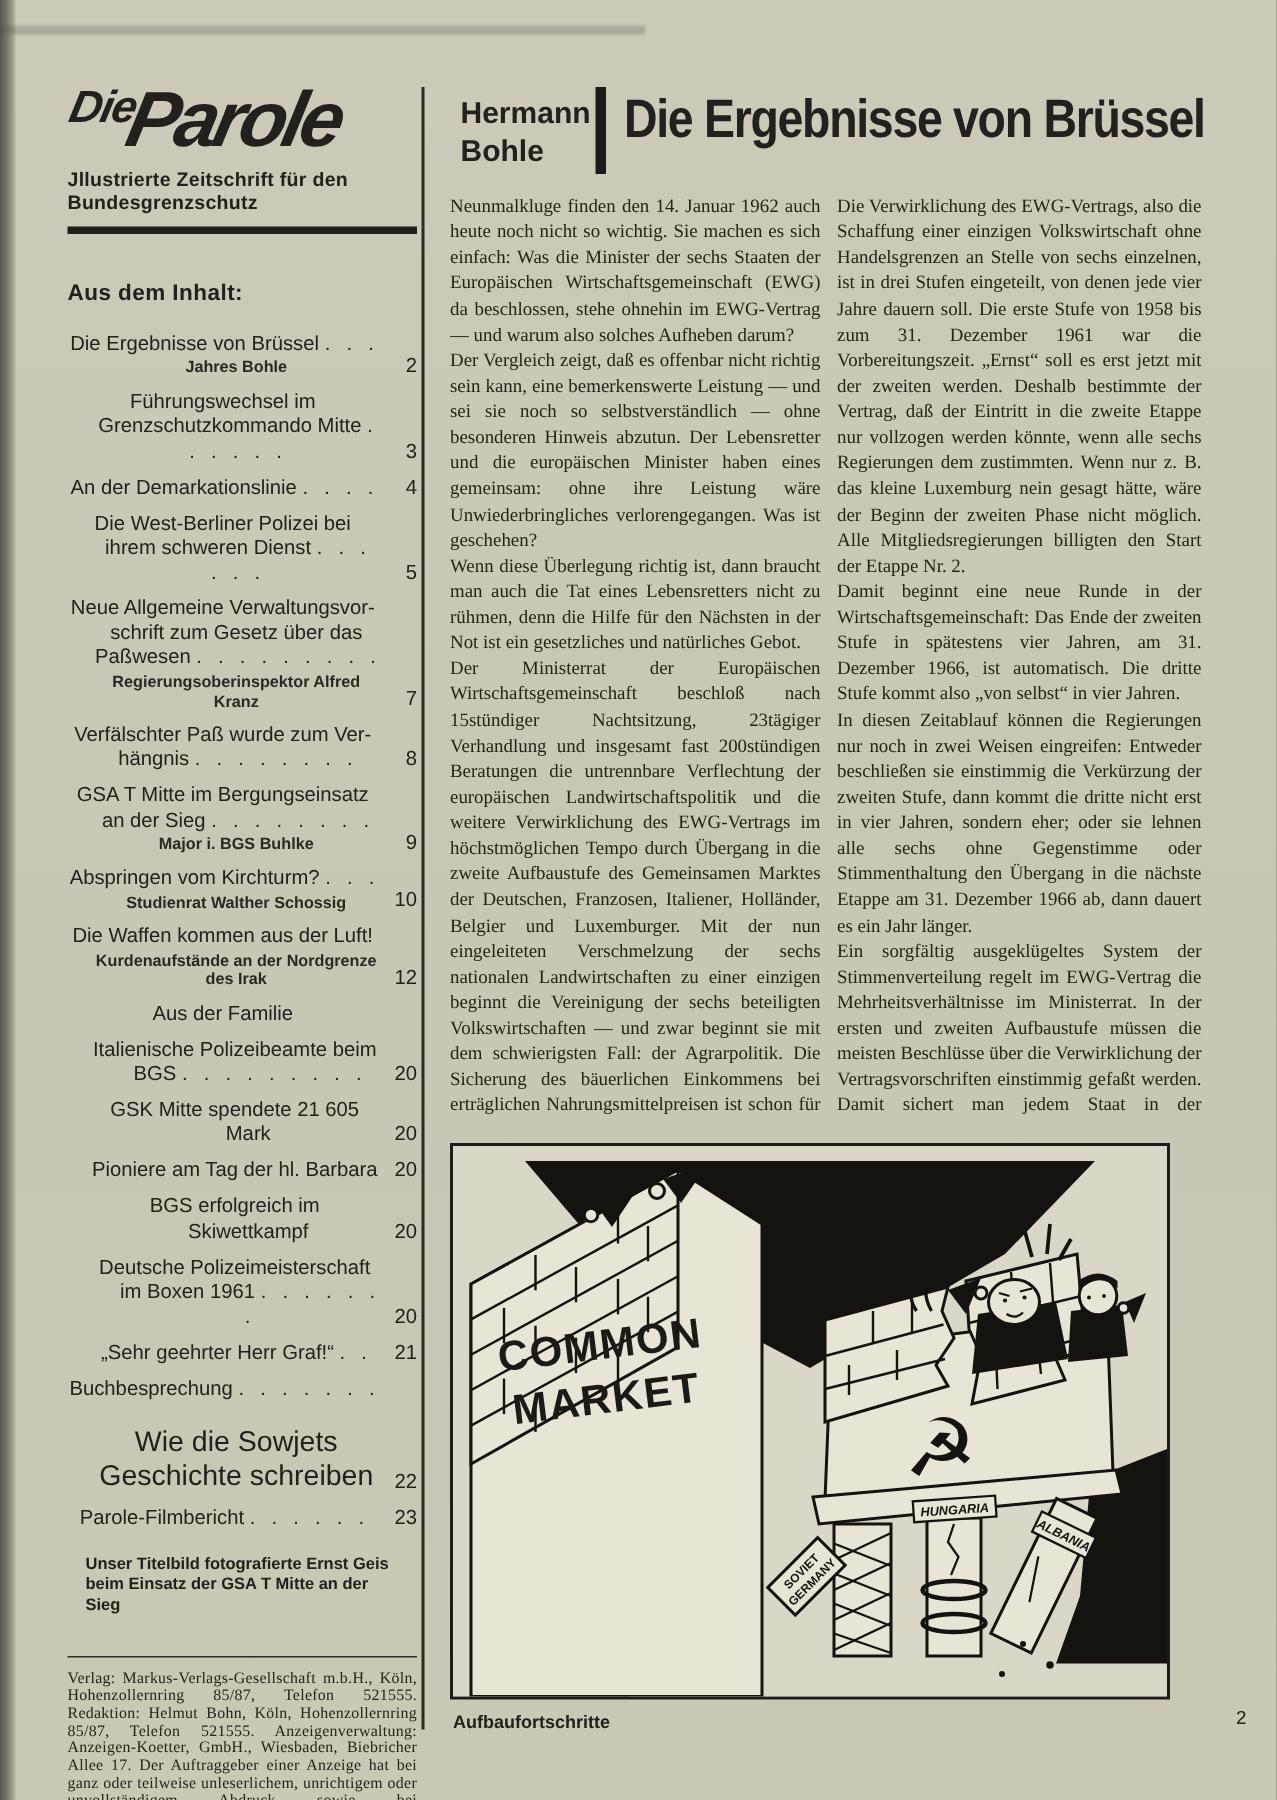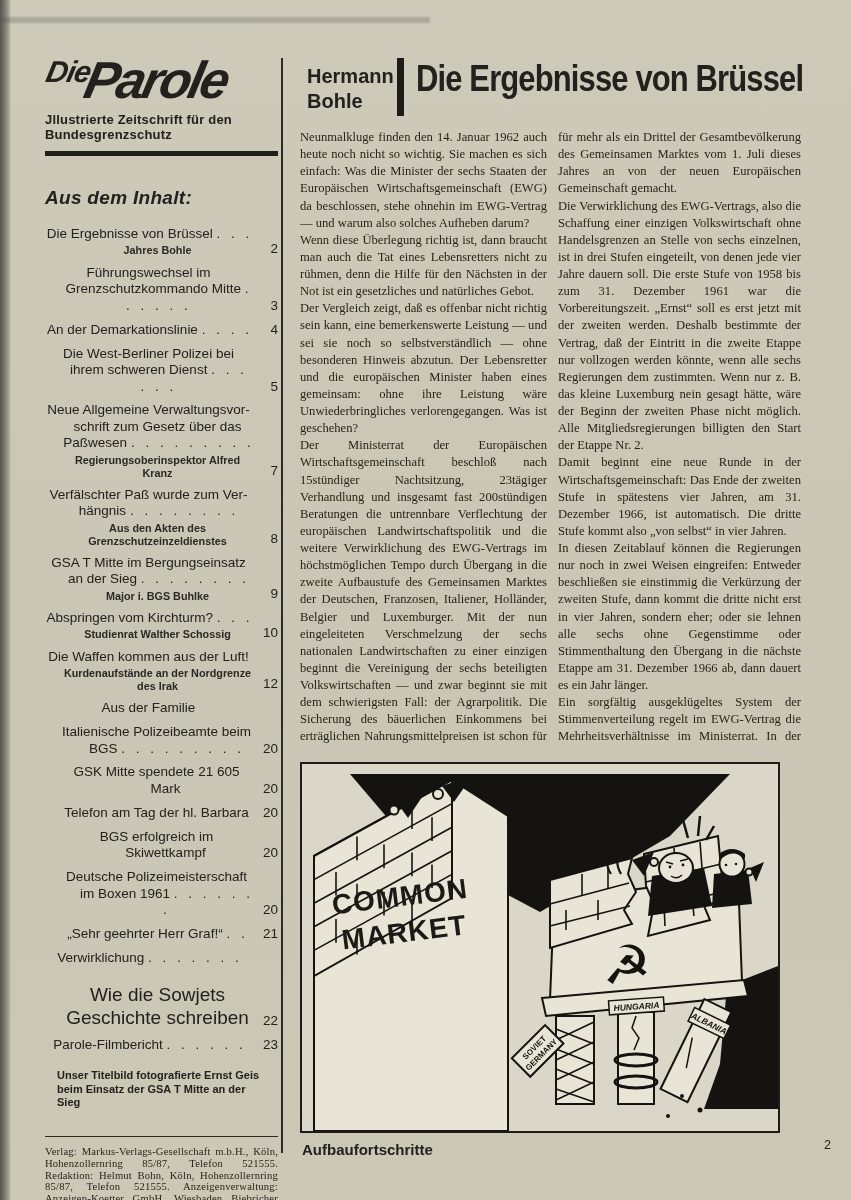--- a/index.html
+++ b/index.html
@@ -12,21 +12,21 @@
     background:linear-gradient(90deg,#57554c 0%,#7d7b70 45%,#a5a295 80%,rgba(165,162,149,0));}
   .top-smudge{position:absolute;left:0;top:17px;width:430px;height:6px;
     background:rgba(80,80,74,.28);filter:blur(1px);}
   
   .sidebar{position:absolute;left:45px;top:54px;width:233px;}
   .logo{transform:skewX(-12deg);white-space:nowrap;line-height:1;}
   .logo .die{font-size:30px;font-weight:900;font-style:italic;letter-spacing:-1px;vertical-align:16px;}
   .logo .parole{font-size:52px;font-weight:900;font-style:italic;letter-spacing:-3px;margin-left:-3px;}
   .subtitle{font-size:13px;font-weight:bold;margin-top:6px;letter-spacing:.2px;}
   .thick-rule{height:5px;background:#201f1c;margin-top:9px;}
-  .toc-heading{font-size:19px;font-weight:bold;margin-top:31px;letter-spacing:.3px;font-style:italic;}
+  .toc-heading{font-size:15px;font-weight:bold;margin-top:31px;letter-spacing:.3px;}
   .toc-list{margin-top:17px;font-size:13.5px;line-height:1.22;text-align:center;}
   .toc-entry{position:relative;margin-bottom:7.5px;padding-left:18px;text-indent:-18px;padding-right:26px;}
   .toc-entry.indent{padding-left:34px;}
   .toc-dots{word-spacing:5px;letter-spacing:1px;}
   .toc-page{position:absolute;right:0;bottom:0;text-indent:0;}
   .toc-sub{font-size:10.8px;line-height:1.18;margin-top:2px;text-indent:0;font-weight:bold;color:#2a2923;}
   .toc-sub2{font-size:19px;line-height:1.22;margin-top:16px;text-indent:0;}
   .titelbild-note{font-size:11px;font-weight:bold;line-height:1.25;margin-top:16px;margin-left:12px;width:210px;}
   .imprint-divider{border:none;border-top:1.5px solid #2c2b26;margin:26px 0 9px 0;}
   .imprint{font-family:"Liberation Serif",serif;font-size:10.6px;line-height:1.1;
@@ -42,21 +42,21 @@
     letter-spacing:-1px;white-space:nowrap;transform:scaleX(.86);transform-origin:left top;}
   .cols{display:flex;gap:11px;margin-top:9px;height:616px;overflow:hidden;}
   .col{font-family:"Liberation Serif",serif;font-size:12.6px;line-height:1.36;
     text-align:justify;color:#262419;}
   .col1{width:247px;}
   .col2{width:243px;}
   .col p{margin:0;}
   
   .cartoon-frame{position:absolute;left:300px;top:762px;width:480px;height:371px;
     border:2px solid #1d1c19;background:#dad7c8;box-sizing:border-box;}
-  .caption{position:absolute;left:302px;top:1141px;font-size:15px;font-weight:bold;}
+  .caption{position:absolute;left:302px;top:1141px;font-size:12px;font-weight:bold;}
   .pagenum{position:absolute;right:20px;top:1138px;font-size:12.5px;}
   svg text{font-family:"Liberation Sans",sans-serif;}
 </style>
 </head>
 <body>
 
 <div class="page">
   <div class="edge-strip"></div>
   <div class="top-smudge"></div>
 
@@ -66,32 +66,32 @@
     </div>
     <div class="subtitle">Jllustrierte Zeitschrift für den Bundesgrenzschutz</div>
     <div class="thick-rule"></div>
     <div class="toc-heading">Aus dem Inhalt:</div>
     <div class="toc-list">
         <div class="toc-entry"><span class="toc-title">Die Ergebnisse von Brüssel</span> <span class="toc-dots">. . .</span><span class="toc-page">2</span><div class="toc-sub">Jahres Bohle</div></div>
         <div class="toc-entry"><span class="toc-title">Führungswechsel im Grenzschutz­kommando Mitte</span> <span class="toc-dots">. . . . . .</span><span class="toc-page">3</span></div>
         <div class="toc-entry"><span class="toc-title">An der Demarkationslinie</span> <span class="toc-dots">. . . .</span><span class="toc-page">4</span></div>
         <div class="toc-entry"><span class="toc-title">Die West-Berliner Polizei bei ihrem schweren Dienst</span> <span class="toc-dots">. . . . . .</span><span class="toc-page">5</span></div>
         <div class="toc-entry"><span class="toc-title">Neue Allgemeine Verwaltungsvor­schrift zum Gesetz über das Paß­wesen</span> <span class="toc-dots">. . . . . . . . .</span><span class="toc-page">7</span><div class="toc-sub">Regierungsoberinspektor Alfred Kranz</div></div>
-        <div class="toc-entry"><span class="toc-title">Verfälschter Paß wurde zum Ver­hängnis</span> <span class="toc-dots">. . . . . . . .</span><span class="toc-page">8</span><div class="toc-sub">Aus den Akten des Grenzschutzeinzel­dienstes</div></div>
+        <div class="toc-entry"><span class="toc-title">Verfälschter Paß wurde zum Ver­hängnis</span> <span class="toc-dots">. . . . . . . .</span><span class="toc-page">8</span></div>
         <div class="toc-entry"><span class="toc-title">GSA T Mitte im Bergungseinsatz an der Sieg</span> <span class="toc-dots">. . . . . . . .</span><span class="toc-page">9</span><div class="toc-sub">Major i. BGS Buhlke</div></div>
         <div class="toc-entry"><span class="toc-title">Abspringen vom Kirchturm?</span> <span class="toc-dots">. . .</span><span class="toc-page">10</span><div class="toc-sub">Studienrat Walther Schossig</div></div>
         <div class="toc-entry"><span class="toc-title">Die Waffen kommen aus der Luft!</span><span class="toc-page">12</span><div class="toc-sub">Kurdenaufstände an der Nordgrenze des Irak</div></div>
         <div class="toc-entry"><span class="toc-title">Aus der Familie</span></div>
         <div class="toc-entry indent"><span class="toc-title">Italienische Polizeibeamte beim BGS</span> <span class="toc-dots">. . . . . . . . .</span><span class="toc-page">20</span></div>
         <div class="toc-entry indent"><span class="toc-title">GSK Mitte spendete 21 605 Mark</span><span class="toc-page">20</span></div>
-        <div class="toc-entry indent"><span class="toc-title">Telefon am Tag der hl. Barbara</span><span class="toc-page">20</span></div>
+        <div class="toc-entry indent"><span class="toc-title">Pioniere am Tag der hl. Barbara</span><span class="toc-page">20</span></div>
         <div class="toc-entry indent"><span class="toc-title">BGS erfolgreich im Skiwettkampf</span><span class="toc-page">20</span></div>
         <div class="toc-entry indent"><span class="toc-title">Deutsche Polizeimeisterschaft im Boxen 1961</span> <span class="toc-dots">. . . . . . .</span><span class="toc-page">20</span></div>
         <div class="toc-entry indent"><span class="toc-title">„Sehr geehrter Herr Graf!“</span> <span class="toc-dots">. .</span><span class="toc-page">21</span></div>
-        <div class="toc-entry"><span class="toc-title">Verwirklichung</span> <span class="toc-dots">. . . . . . .</span><span class="toc-page">22</span><div class="toc-sub2">Wie die Sowjets Geschichte schreiben</div></div>
+        <div class="toc-entry"><span class="toc-title">Buchbesprechung</span> <span class="toc-dots">. . . . . . .</span><span class="toc-page">22</span><div class="toc-sub2">Wie die Sowjets Geschichte schreiben</div></div>
         <div class="toc-entry"><span class="toc-title">Parole-Filmbericht</span> <span class="toc-dots">. . . . . .</span><span class="toc-page">23</span></div>
       </div>
     <div class="titelbild-note">Unser Titelbild fotografierte Ernst Geis beim Einsatz der GSA T Mitte an der Sieg</div>
     <hr class="imprint-divider">
     <div class="imprint">Verlag: Markus-Verlags-Gesellschaft m.b.H., Köln, Hohenzollernring 85/87, Telefon 521555. Redaktion: Helmut Bohn, Köln, Hohenzollernring 85/87, Telefon 521555. Anzeigenverwaltung: Anzeigen-Koetter, GmbH., Wiesbaden, Biebricher Allee 17. Der Auftraggeber einer Anzeige hat bei ganz oder teilweise unleserlichem, unrichtigem oder unvollständigem Abdruck sowie bei Nichterscheinen keinen Anspruch auf Schadenersatz, der über den Rechnungsbetrag einer Anzeige hinausgeht. „Die Parole“ erscheint am 15. jedes Monats. Einzelpreis DM –,80; im Abonnement DM 2,40 vierteljährlich. Bestellungen sind an den Verlag zu richten. Druck: DuMont Presse, Köln, Breite Str. 70.</div>
   </div>
 
   <div class="vrule"></div>
 
   <div class="main">
@@ -99,26 +99,25 @@
       <div class="author">
         <div>Hermann</div>
         <div>Bohle</div>
       </div>
       <div class="author-bar"></div>
       <div class="art-title">Die Ergebnisse von Brüssel</div>
     </div>
     <div class="cols">
       <div class="col col1">
           <p>Neunmalkluge finden den 14. Januar 1962 auch heute noch nicht so wichtig. Sie machen es sich einfach: Was die Minister der sechs Staaten der Europäischen Wirtschaftsgemeinschaft (EWG) da beschlossen, stehe ohnehin im EWG-Vertrag — und warum also solches Aufheben darum?</p>
+          <p>Der Vergleich zeigt, daß es offenbar nicht richtig sein kann, eine bemerkenswerte Leistung — und sei sie noch so selbstverständlich — ohne besonderen Hinweis abzutun. Der Lebensretter und die europäischen Minister haben eines gemeinsam: ohne ihre Leistung wäre Unwiederbringliches verlorengegangen. Was ist geschehen?</p>
           <p>Wenn diese Überlegung richtig ist, dann braucht man auch die Tat eines Lebensretters nicht zu rühmen, denn die Hilfe für den Nächsten in der Not ist ein gesetzliches und natürliches Gebot.</p>
-          <p>Der Vergleich zeigt, daß es offenbar nicht richtig sein kann, eine bemerkenswerte Leistung — und sei sie noch so selbstverständlich — ohne besonderen Hinweis abzutun. Der Lebensretter und die europäischen Minister haben eines gemeinsam: ohne ihre Leistung wäre Unwiederbringliches verlorengegangen. Was ist geschehen?</p>
           <p>Der Ministerrat der Europäischen Wirtschaftsgemeinschaft beschloß nach 15stündiger Nachtsitzung, 23tägiger Verhandlung und insgesamt fast 200stündigen Beratungen die untrennbare Verflechtung der europäischen Landwirtschaftspolitik und die weitere Verwirklichung des EWG-Vertrags im höchstmöglichen Tempo durch Übergang in die zweite Aufbaustufe des Gemeinsamen Marktes der Deutschen, Franzosen, Italiener, Holländer, Belgier und Luxemburger. Mit der nun eingeleiteten Verschmelzung der sechs nationalen Landwirtschaften zu einer einzigen beginnt die Vereinigung der sechs beteiligten Volkswirtschaften — und zwar beginnt sie mit dem schwierigsten Fall: der Agrarpolitik. Die Sicherung des bäuerlichen Einkommens bei erträglichen Nahrungsmittelpreisen ist schon für jede der sechs Regierungen eine harte Nuß. Jetzt wird die Agrarpolitik für 60 Millionen Menschen auf 6,8 Millionen Höfen in der EWG europäisch. Die EWG-Kommission in Brüssel bekommt binnen weniger Jahre, zum Teil jetzt schon, die entscheidenden Befugnisse. Damit wird die Wirtschaftspolitik</p>
         </div>
       <div class="col col2">
-          <p>für mehr als ein Drittel der Gesamtbevölkerung des Gemeinsamen Marktes vom 1. Juli dieses Jahres an von der neuen Europäischen Gemeinschaft gemacht.</p>
           <p>Die Verwirklichung des EWG-Vertrags, also die Schaffung einer einzigen Volkswirtschaft ohne Handelsgrenzen an Stelle von sechs einzelnen, ist in drei Stufen eingeteilt, von denen jede vier Jahre dauern soll. Die erste Stufe von 1958 bis zum 31. Dezember 1961 war die Vorbereitungszeit. „Ernst“ soll es erst jetzt mit der zweiten werden. Deshalb bestimmte der Vertrag, daß der Eintritt in die zweite Etappe nur vollzogen werden könnte, wenn alle sechs Regierungen dem zustimmten. Wenn nur z. B. das kleine Luxemburg nein gesagt hätte, wäre der Beginn der zweiten Phase nicht möglich. Alle Mitgliedsregierungen billigten den Start der Etappe Nr. 2.</p>
           <p>Damit beginnt eine neue Runde in der Wirtschaftsgemeinschaft: Das Ende der zweiten Stufe in spätestens vier Jahren, am 31. Dezember 1966, ist automatisch. Die dritte Stufe kommt also „von selbst“ in vier Jahren.</p>
           <p>In diesen Zeitablauf können die Regierungen nur noch in zwei Weisen eingreifen: Entweder beschließen sie einstimmig die Verkürzung der zweiten Stufe, dann kommt die dritte nicht erst in vier Jahren, sondern eher; oder sie lehnen alle sechs ohne Gegenstimme oder Stimmenthaltung den Übergang in die nächste Etappe am 31. Dezember 1966 ab, dann dauert es ein Jahr länger.</p>
           <p>Ein sorgfältig ausgeklügeltes System der Stimmenverteilung regelt im EWG-Vertrag die Mehrheitsverhältnisse im Ministerrat. In der ersten und zweiten Aufbaustufe müssen die meisten Beschlüsse über die Verwirklichung der Vertragsvorschriften einstimmig gefaßt werden. Damit sichert man jedem Staat in der Anfangszeit der neuen Gemeinschaft die Möglichkeit, notfalls die eigenen nationalen Interessen durch ein Nein hart durchsetzen zu können: Bei vorgeschriebener Einstimmigkeit ist bei auch nur einer Neinstimme kein euro-</p>
         </div>
     </div>
   </div>
 
   <div class="cartoon-frame">
     <svg width="476" height="367" viewBox="0 0 476 367">

